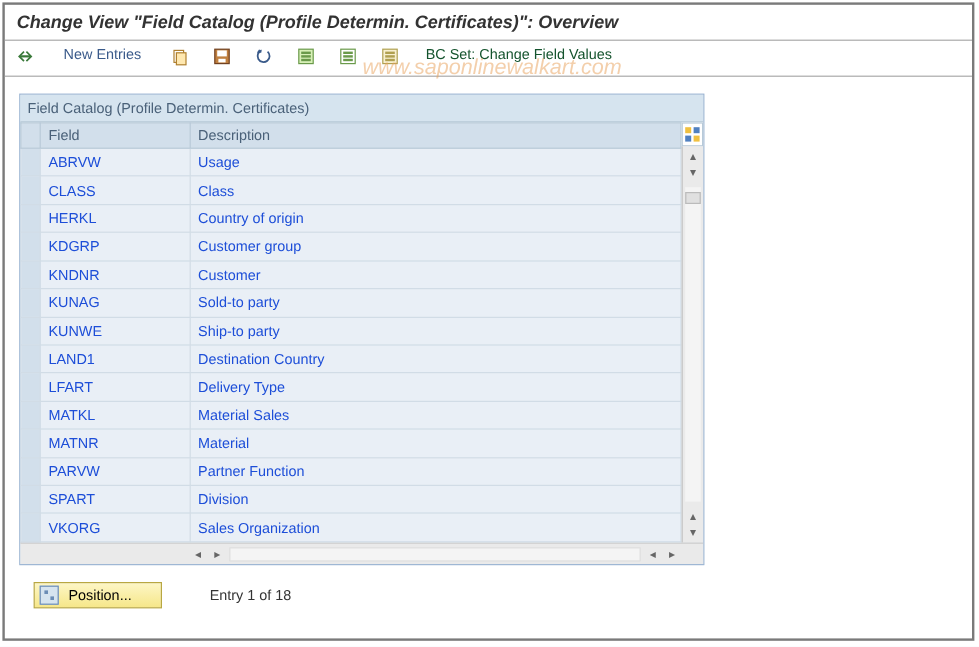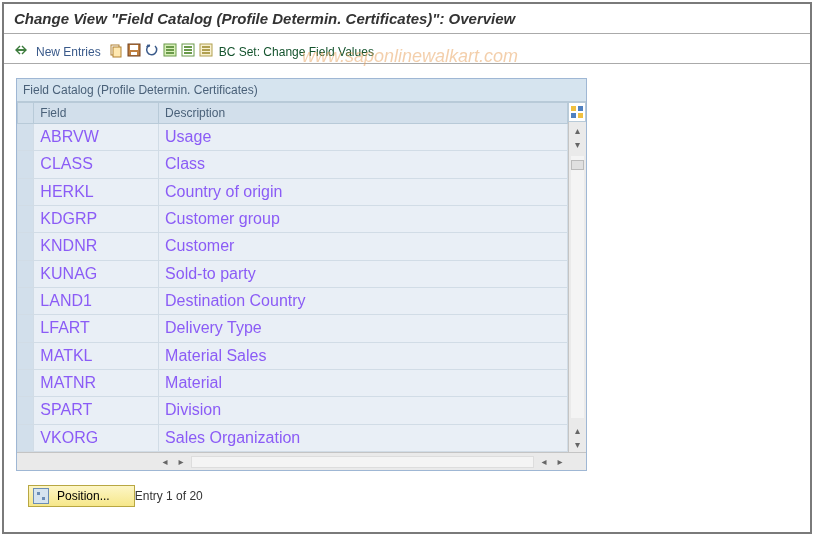--- a/index.html
+++ b/index.html
@@ -23,22 +23,22 @@
 .title {
   font-size: 15px;
   font-weight: bold;
   font-style: italic;
   color: #333;
   padding: 6px 8px 6px 10px;
   border-bottom: 1px solid #aaa;
 }
 .toolbar {
   display: flex;
-  align-items: flex-end;
-  gap: 0;
+  align-items: flex-start;
+  gap: 17px;
   padding: 4px 8px;
   border-bottom: 1px solid #aaa;
   height: 30px;
 }
 .tb-btn {
   width: 18px; height: 18px;
   display: inline-flex;
   align-items: center; justify-content: center;
   cursor: pointer;
 }
@@ -82,24 +82,24 @@
   color: #4a6179;
   font-weight: normal;
   text-align: left;
   padding: 3px 6px;
   border: 1px solid #b8cad8;
   font-size: 12px;
   height: 20px;
 }
 .grid td {
   background: #e9eff6;
-  color: #8b5cf6;
+  color: #1d4ed8;
   padding: 3px 6px;
   border: 1px solid #d1dce6;
-  font-size: 16px;
+  font-size: 12px;
   height: 20px;
 }
 .sel-col { width: 16px; background: #d2dfeb !important; }
 .col-field { width: 122px; }
 .col-desc { width: 400px; }
 .vscroll {
   width: 18px;
   background: #eaeaea;
   border-left: 1px solid #c4c4c4;
   position: relative;
@@ -132,20 +132,21 @@
   width: 16px; text-align: center; color: #666; font-size: 10px;
   cursor: pointer;
 }
 .hscroll-row .htrack {
   flex: 1; height: 12px; background: #f4f4f4; margin: 0 2px;
   border: 1px solid #ddd;
 }
 .bottom-bar {
   display: flex;
   align-items: center;
+  gap: 40px;
   padding: 14px 12px;
 }
 .pos-btn {
   display: inline-flex;
   align-items: center;
   background: linear-gradient(#fdf6c6, #f6e78a);
   border: 1px solid #b8a742;
   height: 22px;
   padding: 0 24px 0 4px;
   cursor: pointer;
@@ -270,37 +271,47 @@
                 <td>KNDNR</td>
                 <td>Customer</td>
               </tr>
               <tr>
                 <td class="sel-col"></td>
                 <td>KUNAG</td>
                 <td>Sold-to party</td>
               </tr>
               <tr>
                 <td class="sel-col"></td>
+                <td>KUNWE</td>
+                <td>Ship-to party</td>
+              </tr>
+              <tr>
+                <td class="sel-col"></td>
                 <td>LAND1</td>
                 <td>Destination Country</td>
               </tr>
               <tr>
                 <td class="sel-col"></td>
                 <td>LFART</td>
                 <td>Delivery Type</td>
               </tr>
               <tr>
                 <td class="sel-col"></td>
                 <td>MATKL</td>
                 <td>Material Sales</td>
               </tr>
               <tr>
                 <td class="sel-col"></td>
                 <td>MATNR</td>
                 <td>Material</td>
+              </tr>
+              <tr>
+                <td class="sel-col"></td>
+                <td>PARVW</td>
+                <td>Partner Function</td>
               </tr>
               <tr>
                 <td class="sel-col"></td>
                 <td>SPART</td>
                 <td>Division</td>
               </tr>
               <tr>
                 <td class="sel-col"></td>
                 <td>VKORG</td>
                 <td>Sales Organization</td>
@@ -343,17 +354,17 @@
     <span class="pos-btn">
       <span class="icn">
         <svg width="10" height="10">
               <rect x="0" y="0" width="10" height="10" fill="#d6e4ef"></rect>
               <rect x="1" y="1" width="3" height="3" fill="#6b8db5"></rect>
               <rect x="6" y="6" width="3" height="3" fill="#6b8db5"></rect>
             </svg>
       </span>
       <span>Position...</span>
     </span>
-    <span class="entry-text">Entry 1 of 20</span>
+    <span class="entry-text">Entry 1 of 18</span>
   </div>
 </div>
 
 </div>
 
 </body></html>

